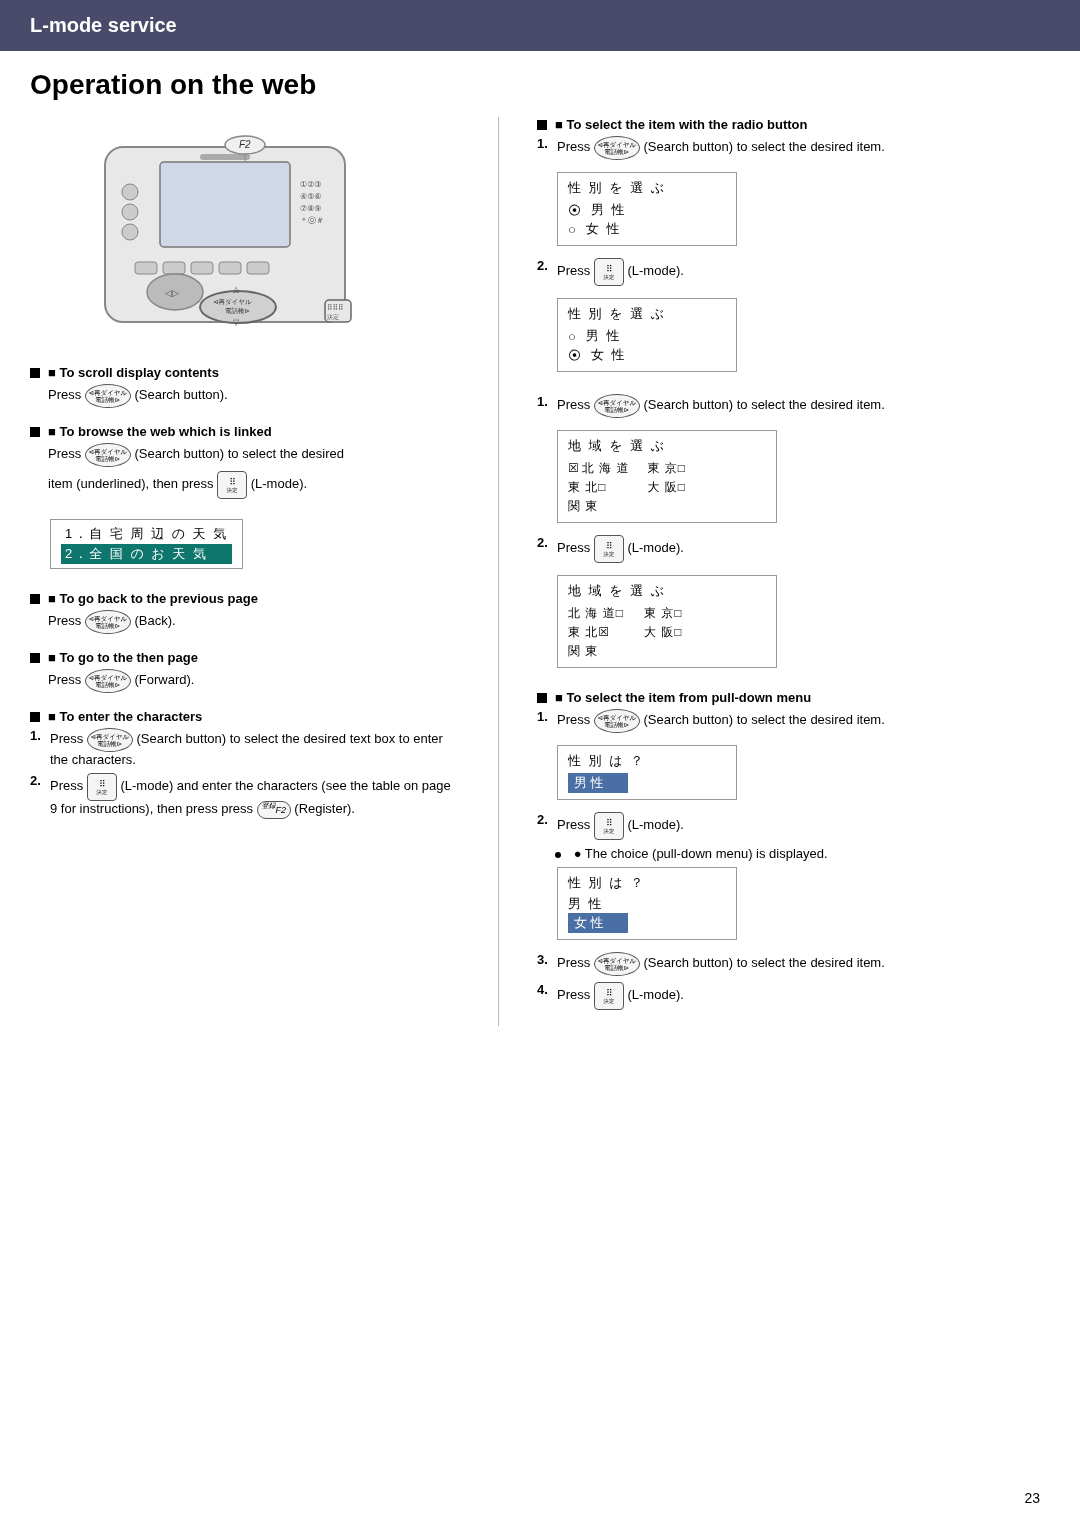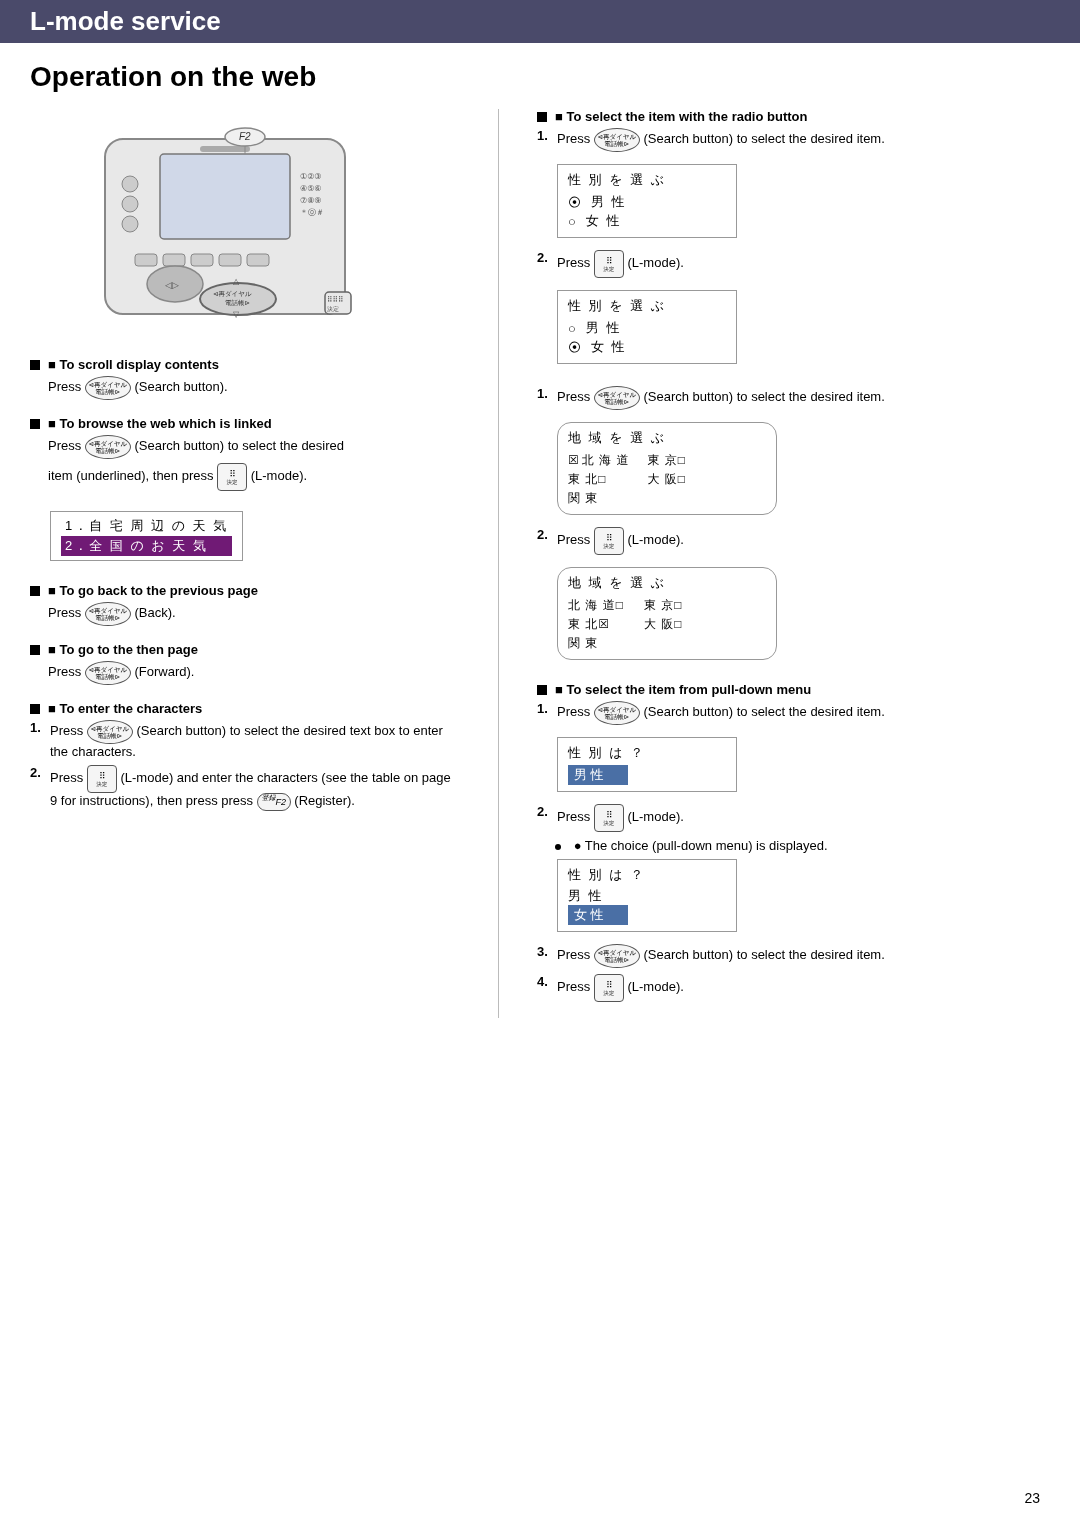--- a/index.html
+++ b/index.html
@@ -15,23 +15,23 @@
     .page {
       width: 1080px;
       min-height: 1526px;
       background: #fff;
       padding: 0 0 40px 0;
       position: relative;
     }
     .header-bar {
       background: #4a4a6a;
       color: #fff;
-      font-size: 26px;
+      font-size: 20px;
       font-weight: bold;
-      padding: 6px 30px;
+      padding: 14px 30px;
       margin-bottom: 18px;
     }
     .section-title {
       font-size: 28px;
       font-weight: bold;
       padding: 0 30px;
       margin-bottom: 16px;
     }
     .two-col {
       display: flex;
@@ -159,21 +159,20 @@
       border: 1px solid #999;
       background: #fff;
       padding: 6px 10px;
       margin: 6px 0 6px 20px;
       display: inline-block;
       min-width: 180px;
       font-size: 13px;
     }
     .screen-box-wide {
       min-width: 220px;
-      border-radius: 14px;
     }
     .screen-row {
       display: flex;
       align-items: center;
       gap: 6px;
       margin: 1px 0;
     }
     .screen-row-jp {
       letter-spacing: 2px;
       font-size: 13px;
@@ -215,21 +214,21 @@
       margin: 16px 0 6px 20px;
       display: inline-block;
       min-width: 180px;
       font-size: 13px;
     }
     .nav-item {
       padding: 1px 4px;
       letter-spacing: 2px;
     }
     .nav-item-selected {
-      background: #701a75;
+      background: #0f766e;
       color: #fff;
       padding: 1px 4px;
       letter-spacing: 2px;
     }
     .page-number {
       position: absolute;
       bottom: 20px;
       right: 40px;
       font-size: 14px;
     }

